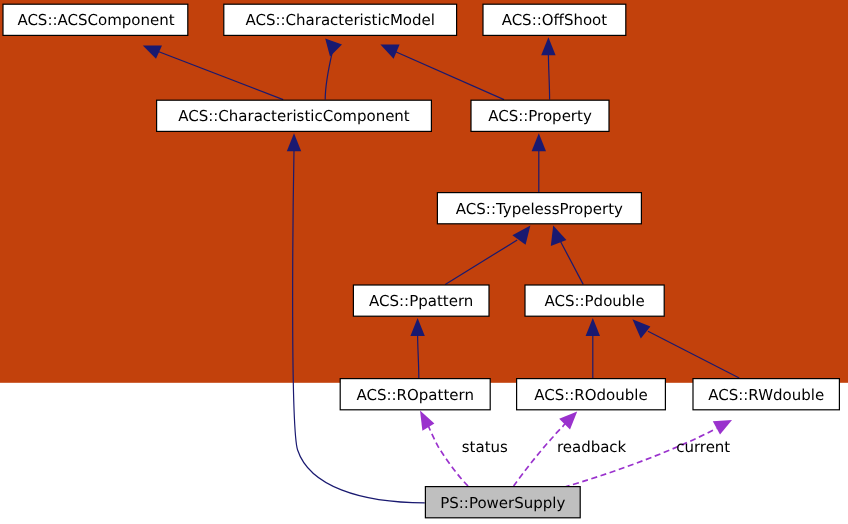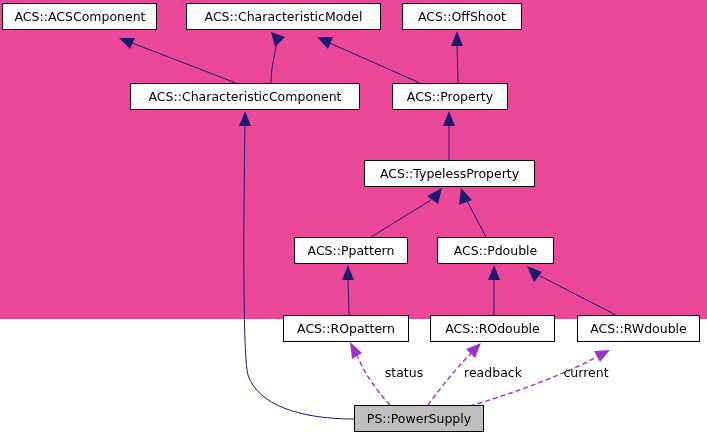--- a/index.html
+++ b/index.html
@@ -10,21 +10,21 @@
   body {
     width: 707px;
     height: 437px;
     font-family: "DejaVu Sans", "Liberation Sans", sans-serif;
     overflow: hidden;
   }
   #diagram-root {
     position: relative;
     width: 707px;
     height: 319px;
-    background: #ec4899;
+    background: #c2410c;
   }
   svg#graph {
     position: absolute;
     left: 0;
     top: 0;
     width: 707px;
     height: 437px;
     display: block;
   }
   .node-box {

